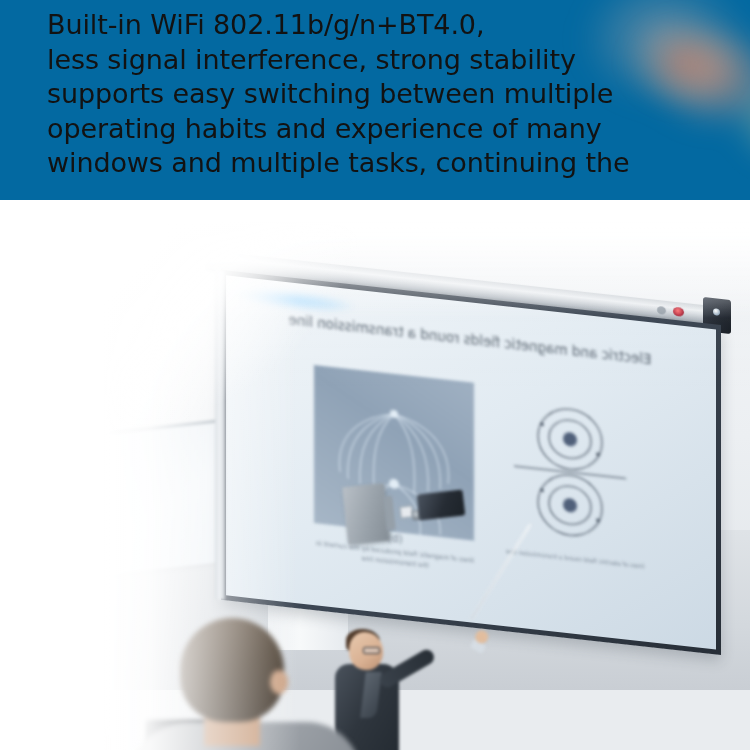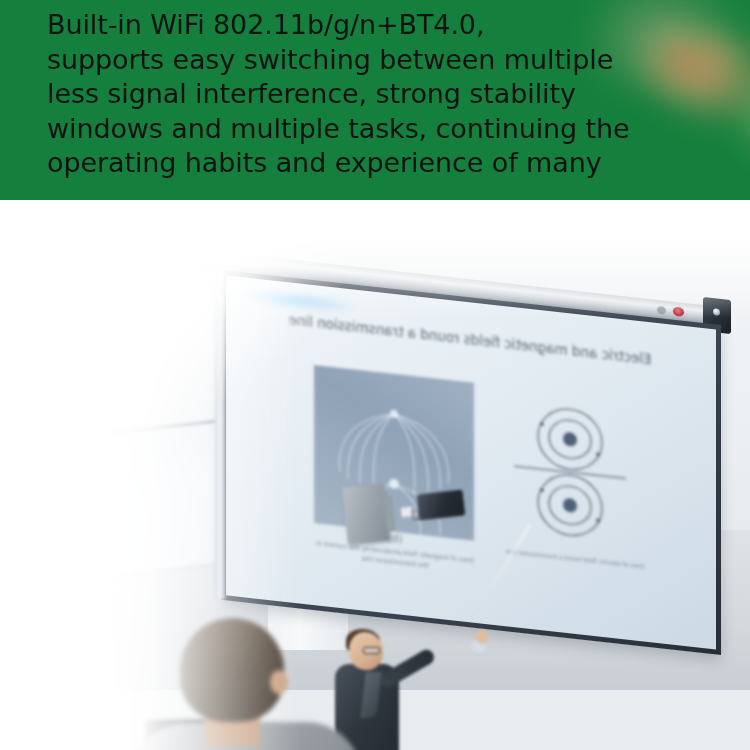--- a/index.html
+++ b/index.html
@@ -5,21 +5,21 @@
   html, body {
     margin: 0;
     padding: 0;
     background: #ffffff;
   }
   #page {
     position: relative;
     width: 750px;
     height: 750px;
     overflow: hidden;
-    background: #15803d;
+    background: #0369a1;
     font-family: "DejaVu Sans", "Liberation Sans", sans-serif;
   }
 
   
   .corner-glow {
     position: absolute;
     top: -60px;
     right: -70px;
     width: 260px;
     height: 220px;
@@ -461,24 +461,24 @@
 </head>
 <body>
 
 <div id="page">
 
   <div class="corner-glow"></div>
   <div class="corner-glow2"></div>
 
   <div class="copy">
     <div class="line">Built-in WiFi 802.11b/g/n+BT4.0,</div>
+    <div class="line">less signal interference, strong stability</div>
     <div class="line">supports easy switching between multiple</div>
-    <div class="line">less signal interference, strong stability</div>
+    <div class="line">operating habits and experience of many</div>
     <div class="line">windows and multiple tasks, continuing the</div>
-    <div class="line">operating habits and experience of many</div>
   </div>
 
   <div class="photo">
     <div class="photo-inner">
 
       <div class="wall-back"></div>
       <div class="wall-lower"></div>
       <div class="wall-col"></div>
 
       <div class="whiteboard blurred"></div>

